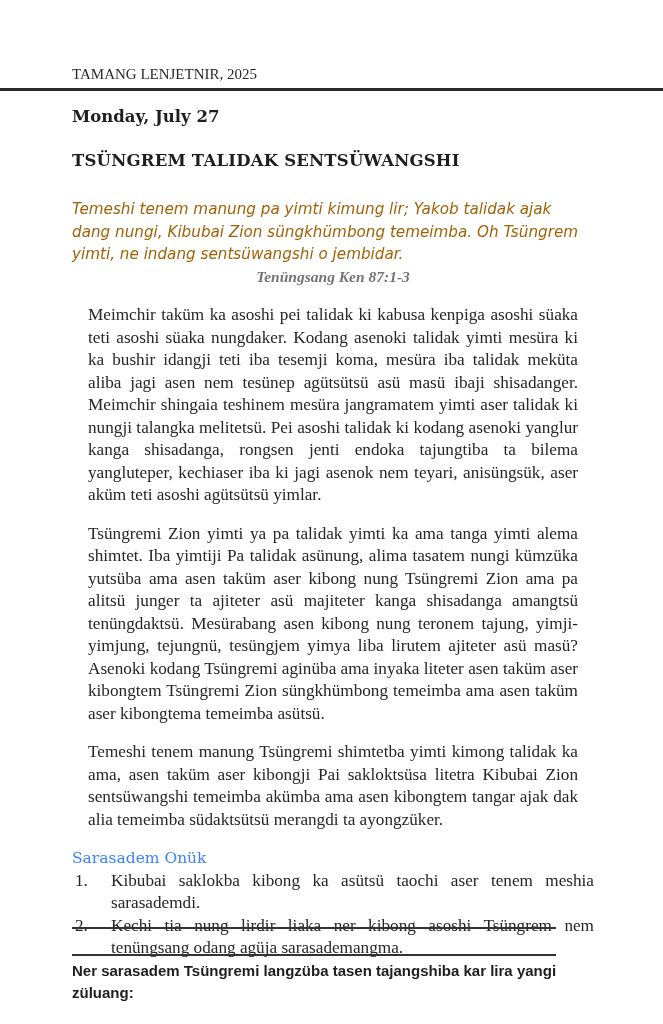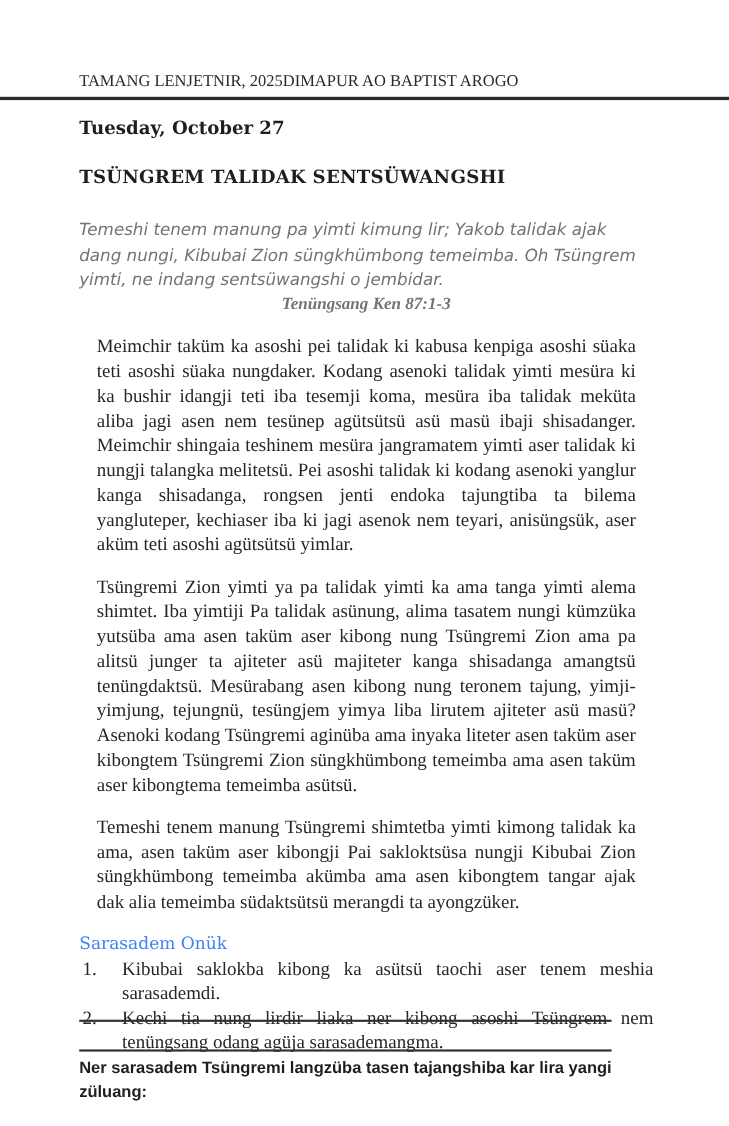--- a/index.html
+++ b/index.html
@@ -26,21 +26,21 @@
       font-size: 16.5px; margin: 0; line-height: 22px; color: #1e1e1e;
     }
     .title {
       font-family: "DejaVu Serif", serif; font-weight: bold;
       font-size: 16.5px; margin: 22px 0 0 0;
       line-height: 22px; letter-spacing: 0.2px; color: #1e1e1e;
     }
     .verse {
       font-family: "DejaVu Sans", sans-serif; font-style: italic;
       font-size: 15.2px; line-height: 22.5px; margin: 26px 0 0 0;
-      color: #737373;
+      color: #a16207;
     }
     .verse-ref {
       text-align: center; font-family: Liberation Serif, serif;
       font-style: italic; font-weight: bold; font-size: 15.5px;
       line-height: 22.5px; margin: 0; color: #737373;
     }
     .para {
       font-family: "Liberation Serif", serif;
       font-size: 17.2px; line-height: 22.5px; margin: 16px;
       text-align: justify; color: #262626;
@@ -65,34 +65,33 @@
       background: #333333;
     }
     .answer-line.l1 { top: 927px; }
     .answer-line.l2 { top: 954px; }
   </style>
 </head>
 <body>
 
 <div class="running-head">
   <span>TAMANG LENJETNIR, 2025</span>
-  <span>DIMAPUR AO BAPTIST AROGO</span>
 </div>
 <div class="head-rule"></div>
 
 <div class="content">
-  <p class="date">Tuesday, October 27</p>
+  <p class="date">Monday, July 27</p>
   <h1 class="title">TSÜNGREM TALIDAK SENTSÜWANGSHI</h1>
 
   <p class="verse">Temeshi tenem manung pa yimti kimung lir; Yakob talidak ajak dang nungi, Kibubai Zion süngkhümbong temeimba. Oh Tsüngrem yimti, ne indang sentsüwangshi o jembidar.</p>
   <p class="verse-ref">Tenüngsang Ken 87:1-3</p>
 
   <p class="para">Meimchir taküm ka asoshi pei talidak ki kabusa kenpiga asoshi süaka teti asoshi süaka nungdaker. Kodang asenoki talidak yimti mesüra ki ka bushir idangji teti iba tesemji koma, mesüra iba talidak meküta aliba jagi asen nem tesünep agütsütsü asü masü ibaji shisadanger. Meimchir shingaia teshinem mesüra jangramatem yimti aser talidak ki nungji talangka melitetsü. Pei asoshi talidak ki kodang asenoki yanglur kanga shisadanga, rongsen jenti endoka tajungtiba ta bilema yangluteper, kechiaser iba ki jagi asenok nem teyari, anisüngsük, aser aküm teti asoshi agütsütsü yimlar.</p>
   <p class="para">Tsüngremi Zion yimti ya pa talidak yimti ka ama tanga yimti alema shimtet. Iba yimtiji Pa talidak asünung, alima tasatem nungi kümzüka yutsüba ama asen taküm aser kibong nung Tsüngremi Zion ama pa alitsü junger ta ajiteter asü majiteter kanga shisadanga amangtsü tenüngdaktsü. Mesürabang asen kibong nung teronem tajung, yimji-yimjung, tejungnü, tesüngjem yimya liba lirutem ajiteter asü masü? Asenoki kodang Tsüngremi aginüba ama inyaka liteter asen taküm aser kibongtem Tsüngremi Zion süngkhümbong temeimba ama asen taküm aser kibongtema temeimba asütsü.</p>
-  <p class="para">Temeshi tenem manung Tsüngremi shimtetba yimti kimong talidak ka ama, asen taküm aser kibongji Pai sakloktsüsa nungji Kibubai Zion süngkhümbong temeimba akümba ama asen kibongtem tangar ajak dak alia temeimba südaktsütsü merangdi ta ayongzüker.</p>
+  <p class="para">Temeshi tenem manung Tsüngremi shimtetba yimti kimong talidak ka ama, asen taküm aser kibongji Pai sakloktsüsa litetra Kibubai Zion sentsüwangshi temeimba akümba ama asen kibongtem tangar ajak dak alia temeimba südaktsütsü merangdi ta ayongzüker.</p>
 
   <p class="section-heading">Sarasadem Onük</p>
   <ol class="list">
     <li class="list-item">
       <span class="list-num">1.</span>
       <span class="list-text">Kibubai saklokba kibong ka asütsü taochi aser tenem meshia sarasademdi.</span>
     </li>
     <li class="list-item">
       <span class="list-num">2.</span>
       <span class="list-text">Kechi tia nung lirdir liaka ner kibong asoshi Tsüngrem nem tenüngsang odang agüja sarasademangma.</span>

